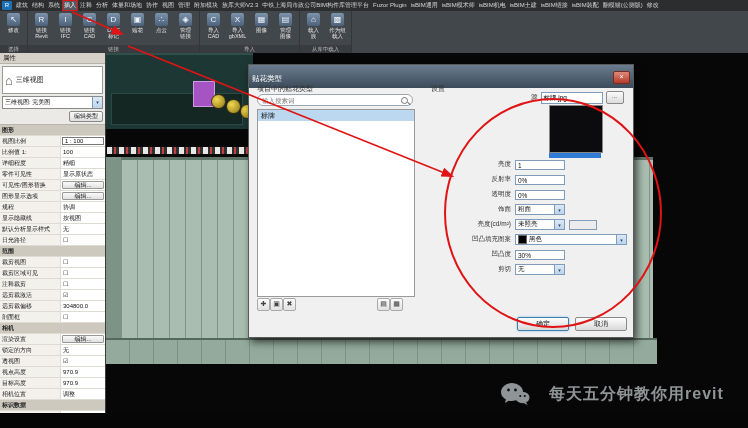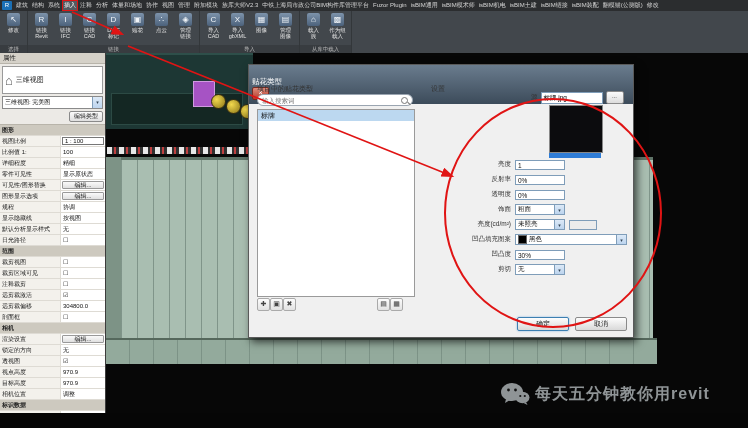--- a/index.html
+++ b/index.html
@@ -54,21 +54,21 @@
   .wall{left:0;top:104px;width:548px;height:181px;background:#a9beb1;border-top:3px solid #5f7468;
     background-image:repeating-linear-gradient(90deg,rgba(20,40,35,.28) 0 1px,transparent 1px 16px);}
   .wall-col{left:0;top:104px;width:16px;height:181px;background:#7d9386;}
   .fascia{left:0;top:285px;width:552px;height:24px;background:#93aa9c;border-top:2px solid #55685c;
     background-image:repeating-linear-gradient(90deg,rgba(20,40,35,.18) 0 1px,transparent 1px 24px);}
 
   
   .dialog{position:absolute;left:248px;top:64px;width:384px;height:272px;background:#f0f0f0;
           border:1px solid #5a5a5a;box-shadow:3px 4px 8px rgba(0,0,0,.65);z-index:7;}
   .dtitle{position:absolute;left:0;top:0;right:0;height:15px;background:linear-gradient(#6a7c8e,#3c4b5a);
-          display:flex;align-items:flex-start;padding:12px 3px;flex-direction:column;}
+          display:flex;align-items:flex-end;padding:4px 3px;}
   .dtitle-text{flex:1;color:#fff;font-size:7.5px;}
   .dlg-close{width:15px;height:11px;background:linear-gradient(#e08a7a,#b43a2a);border:1px solid #7a2a1e;border-radius:2px;
              color:#fff;font-size:7px;line-height:10px;text-align:center;flex:none;}
   .dheading{position:absolute;font-size:7px;color:#333;}
   .lh{left:8px;top:19px;} .rh{left:182px;top:19px;}
   .dsearch{position:absolute;left:8px;top:29px;width:156px;height:12px;border:1px solid #9aa5b1;border-radius:6px;
            background:#fff;font-size:6.5px;padding:0 14px 0 4px;box-sizing:border-box;color:#333;
            font-family:"Liberation Sans","DejaVu Sans",sans-serif;}
   .mag{position:absolute;left:152px;top:32px;width:5px;height:5px;border:1px solid #777;border-radius:50%;}
   .mag::after{content:"";position:absolute;width:4px;height:1px;background:#777;transform:rotate(45deg);right:-4px;bottom:-1px;}
@@ -95,21 +95,21 @@
   .dselect{width:50px;height:11px;background:#fff;border:1px solid #7f9db9;display:flex;align-items:center;box-sizing:border-box;flex:none;}
   .dselect.wide{width:112px;}
   .dseltext{flex:1;font-size:6.5px;padding-left:2px;overflow:hidden;white-space:nowrap;color:#111;}
   .swatch{width:7px;height:7px;background:#000;margin-left:2px;border:1px solid #666;flex:none;}
   .dfooter{position:absolute;left:268px;top:252px;display:flex;gap:6px;}
   .dbtn{width:52px;height:14px;font-size:7px;border:1px solid #8a8a8a;border-radius:2px;background:linear-gradient(#fdfdfd,#d9d9d9);color:#111;
         font-family:"Liberation Sans","DejaVu Sans",sans-serif;}
   .dbtn.default{border:1px solid #3c7fb1;box-shadow:0 0 2px #7ab0e0;}
 
   
-  .watermark{position:absolute;left:500px;top:382px;display:flex;align-items:center;gap:5px;z-index:6;}
+  .watermark{position:absolute;left:500px;top:382px;display:flex;align-items:center;gap:19px;z-index:6;}
   .wm-text{font-size:16px;font-weight:bold;color:#8f9496;letter-spacing:1px;}
 
   
   .anno{position:absolute;left:0;top:0;z-index:9;pointer-events:none;}
 
   .statusbar{position:absolute;left:0;right:0;bottom:0;height:15px;background:#060606;z-index:2;}
 </style>
 </head>
 <body>
 

